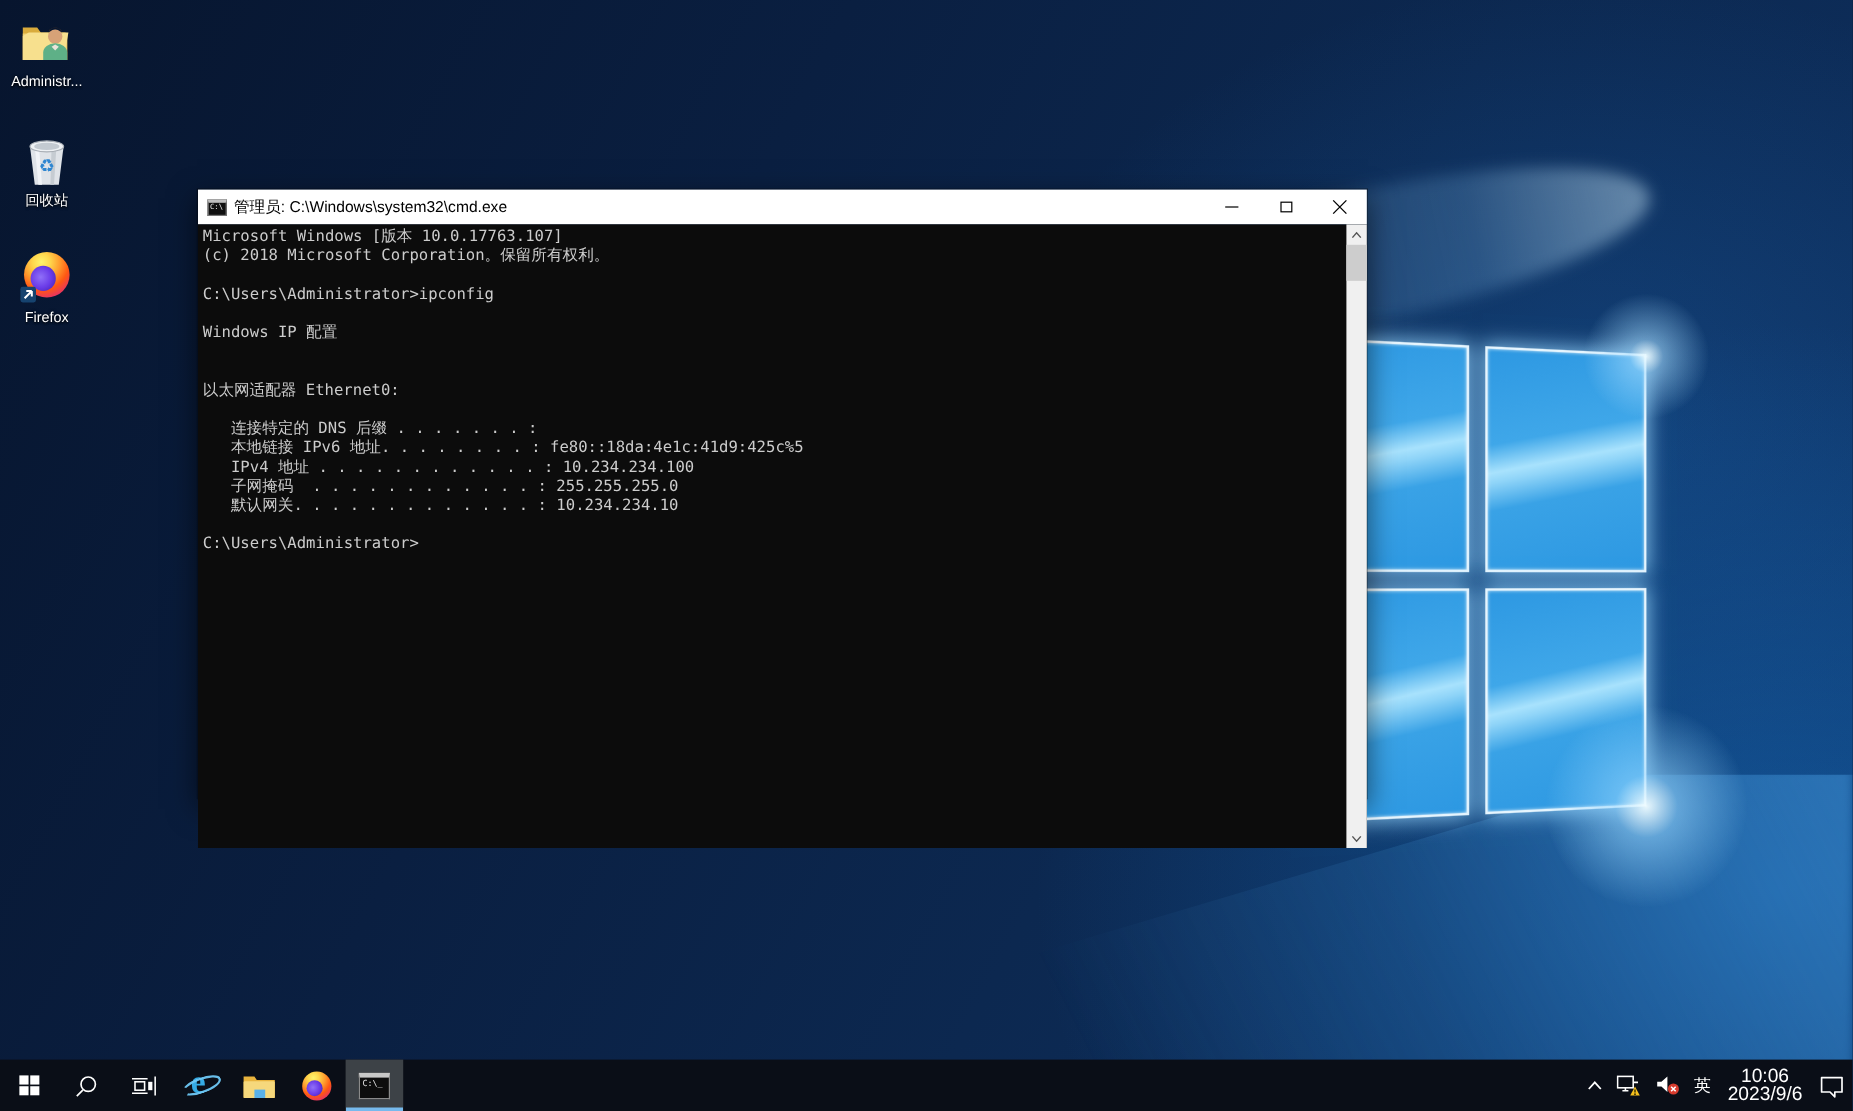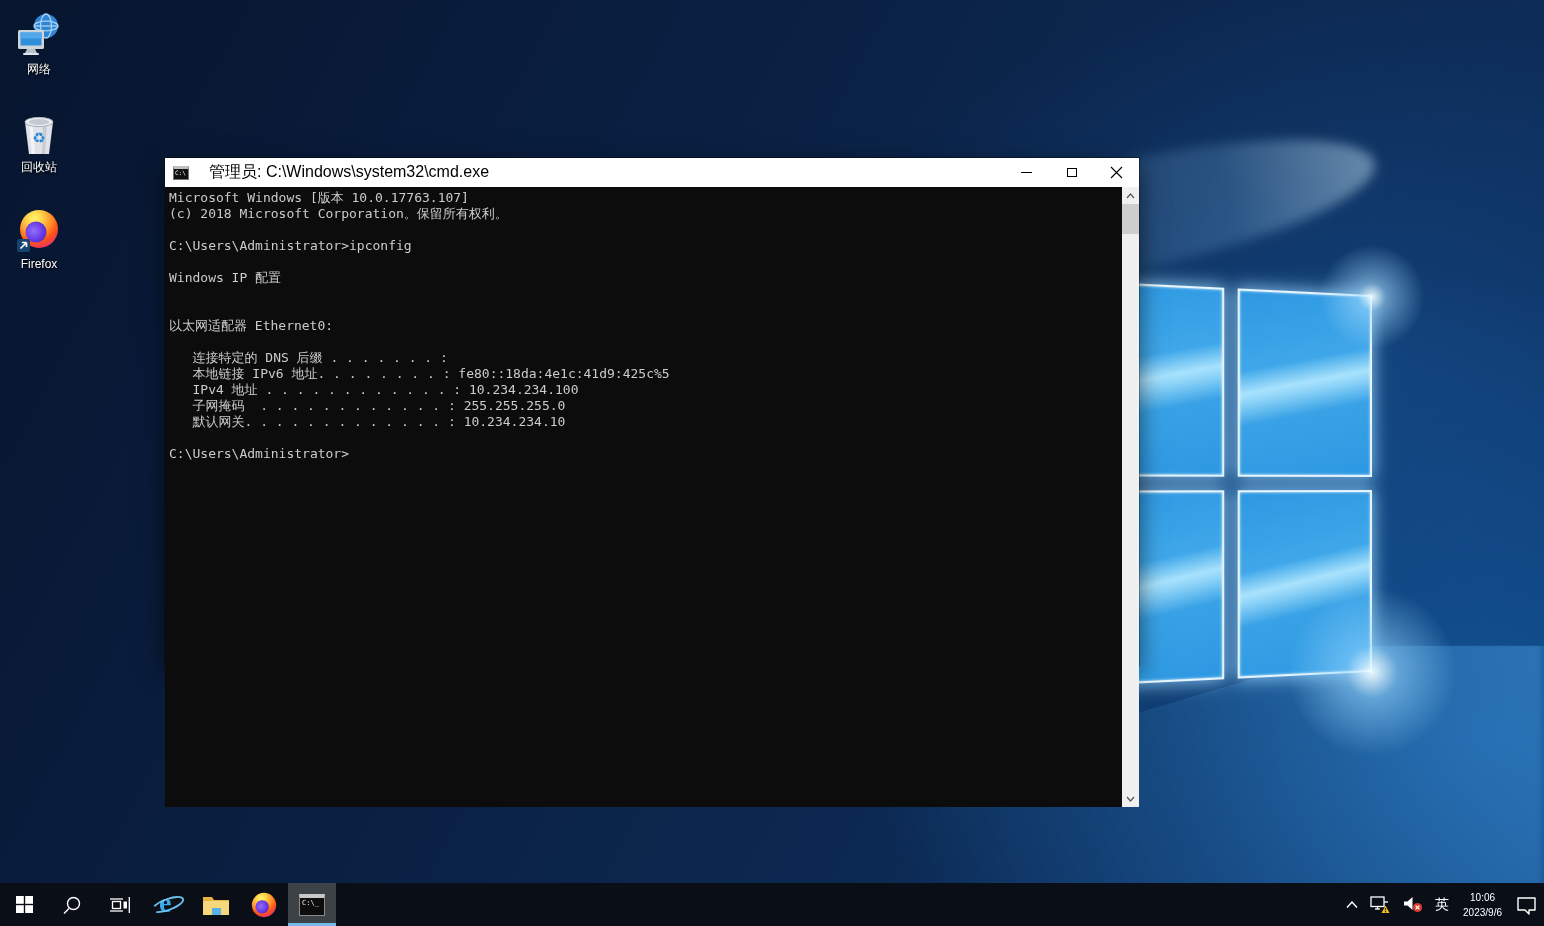--- a/index.html
+++ b/index.html
@@ -40,42 +40,42 @@
   .desk-icon { width:66px; height:90px; margin-bottom:8px; display:flex; flex-direction:column; align-items:center; cursor:default; }
   .desk-icon .art { height:50px; display:flex; align-items:flex-end; justify-content:center; }
   .desk-icon .lbl { margin-top:3px; font-size:12px; color:#fff; text-shadow:0 1px 2px rgba(0,0,0,0.9), 0 0 3px rgba(0,0,0,0.7);
     white-space:nowrap; max-width:66px; overflow:hidden; text-align:center; }
 
   
   .cmd-window { position:absolute; left:164px; top:157px; width:976px; height:509px; z-index:10;
     box-shadow:0 8px 22px rgba(0,0,0,0.55); border:1px solid rgba(0,0,0,0.45); }
   .titlebar { height:29px; background:#ffffff; display:flex; align-items:center; }
   .titlebar .app-icon { margin-left:8px; width:16px; height:14px; flex:0 0 auto; }
-  .titlebar .title { margin-left:20px; font-size:16px; color:#000; flex:1 1 auto; white-space:nowrap; overflow:hidden; }
+  .titlebar .title { margin-left:6px; font-size:13px; color:#000; flex:1 1 auto; white-space:nowrap; overflow:hidden; }
   .cap-btn { width:45px; height:29px; display:flex; align-items:center; justify-content:center; flex:0 0 auto; }
   .glyph-min { width:11px; height:1px; background:#000; }
   .glyph-max { width:10px; height:9px; border:1px solid #000; }
 
-  .console { position:relative; height:620px; background:#0c0c0c; }
+  .console { position:relative; height:520px; background:#0c0c0c; }
   .console pre { position:absolute; left:0; top:0; right:17px; bottom:0; padding:3px 0 0 4px;
     font-family:"DejaVu Sans Mono", monospace; font-size:13px; line-height:16px; color:#cccccc; white-space:pre; overflow:hidden; }
   .scrollbar { position:absolute; right:0; top:0; width:17px; height:100%; background:#f0f0f0; display:flex; flex-direction:column; }
   .sb-arrow { height:17px; display:flex; align-items:center; justify-content:center; flex:0 0 auto; }
   .sb-thumb { margin:0 0; width:17px; height:30px; background:#cdcdcd; flex:0 0 auto; }
   .sb-fill { flex:1 1 auto; }
 
   
   .taskbar { position:absolute; left:0; bottom:0; width:1544px; height:43px; background:#0a0e17; z-index:30;
     display:flex; align-items:stretch; }
   .tb-btn { width:48px; display:flex; align-items:center; justify-content:center; cursor:pointer; position:relative; }
   .tb-btn.active { background:#3d4247; box-shadow:inset 0 -3px 0 #76b9ed; }
   .tray { position:absolute; right:4px; top:0; height:43px; display:flex; align-items:center; gap:5px; }
   .tray-item { display:flex; align-items:center; justify-content:center; height:100%; padding:0 3px; cursor:pointer; }
   .lang { color:#fff; font-size:14px; }
-  .clock { color:#fff; font-size:10px; line-height:15px; text-align:center; padding:0 6px; cursor:pointer; }
+  .clock { color:#fff; font-size:16px; line-height:15px; text-align:center; padding:0 6px; cursor:pointer; }
 
   
   .ie-wrap { position:relative; width:32px; height:30px; }
   .ie-e { position:absolute; left:7px; top:-2px; font-family:"Liberation Serif", serif; font-weight:bold; font-size:28px; line-height:30px; color:#35aae4; }
   .ie-ring { position:absolute; left:-1px; top:8px; width:34px; height:13px; border:2px solid rgba(110,200,245,0.95);
     border-radius:50%; transform:rotate(-20deg); border-left-color:transparent; }
   .cmd-mini { width:26px; height:22px; background:#0d0d0d; border:1px solid #8a8a8a; border-top:4px solid #c8c8c8; position:relative; }
   .cmd-mini::after { content:"C:\\_"; position:absolute; left:2px; top:1px; color:#e8e8e8; font-family:"DejaVu Sans Mono", monospace; font-size:7px; }
   .cmd-tiny { width:16px; height:14px; background:#101010; border:1px solid #777; border-top:3px solid #bfbfbf; position:relative; }
   .cmd-tiny::after { content:"C:\\"; position:absolute; left:1px; top:0; color:#eee; font-family:"DejaVu Sans Mono", monospace; font-size:6px; }
@@ -90,38 +90,36 @@
   <div class="pane"></div>
   <div class="pane"></div>
   <div class="pane"></div>
   <div class="pane"></div>
 </div>
 <div class="flare flare-top"></div>
 <div class="flare flare-bottom"></div>
 
 <div class="desktop-icons">
 
-
-
   <div class="desk-icon">
     <span class="art">
-      <svg width="46" height="46" viewBox="0 0 46 46">
-        <circle cx="30" cy="14" r="12" fill="#2f86d6"></circle>
-        <ellipse cx="30" cy="14" rx="5.5" ry="12" fill="none" stroke="#a8d2f2" stroke-width="1.3"></ellipse>
-        <ellipse cx="30" cy="14" rx="12" ry="4.8" fill="none" stroke="#a8d2f2" stroke-width="1.3"></ellipse>
-        <line x1="18" y1="14" x2="42" y2="14" stroke="#a8d2f2" stroke-width="1.3"></line>
-        <rect x="2" y="18" width="26" height="19" rx="1.5" fill="#cdd4da"></rect>
-        <rect x="4.5" y="20.5" width="21" height="13" fill="#2f8fdd"></rect>
-        <rect x="4.5" y="20.5" width="21" height="6" fill="#51a8ea"></rect>
-        <path d="M11,37 h8 l2,4 h-12 z" fill="#b9c1c9"></path>
-        <rect x="7" y="41" width="16" height="2" rx="1" fill="#dfe5ea"></rect>
-      </svg>
-    </span>
-    <span class="lbl">网络</span>
-  </div>
+      <svg width="46" height="44" viewBox="0 0 46 44">
+        <path d="M3,9 h12 l3,4 h20 a2,2 0 0 1 2,2 v21 h-37 z" fill="#d9ab3c"></path>
+        <path d="M3,14 h37 v22 h-37 z" fill="#f0cf6e"></path>
+        <path d="M3,16 l5,-3 h33 l-4,23 h-34 z" fill="#f7e08e"></path>
+        <circle cx="30" cy="16.5" r="6" fill="#d7a277"></circle>
+        <path d="M24,15 a6,6 0 0 1 12,0 l-1,-4 a6.5,5 0 0 0 -10,0 z" fill="#4a3526"></path>
+        <path d="M20,36 v-6 a10,8 0 0 1 20,0 v6 z" fill="#5eb087"></path>
+        <path d="M27,25 l3,3 l3,-3 l-3,-2 z" fill="#e9e4da"></path>
+      </svg>
+    </span>
+    <span class="lbl">Administr...</span>
+  </div>
+
+
 
   <div class="desk-icon">
     <span class="art">
       <svg width="44" height="46" viewBox="0 0 44 46">
         <path d="M8,12 L12,44 L32,44 L36,12 z" fill="#dfe3e8"></path>
         <path d="M12,12 L15,44 L18,44 L15.5,12 z" fill="#f2f4f7"></path>
         <path d="M26,12 L25,44 L28,44 L30,12 z" fill="#c6ccd2"></path>
         <ellipse cx="22" cy="12" rx="14" ry="4.6" fill="#eef1f4" stroke="#a8aeb5" stroke-width="1"></ellipse>
         <ellipse cx="22" cy="12" rx="10.5" ry="3" fill="#c3cad1"></ellipse>
         <text x="22" y="33" font-size="15" text-anchor="middle" fill="#2e86d1" font-family="DejaVu Sans, sans-serif">♻</text>

